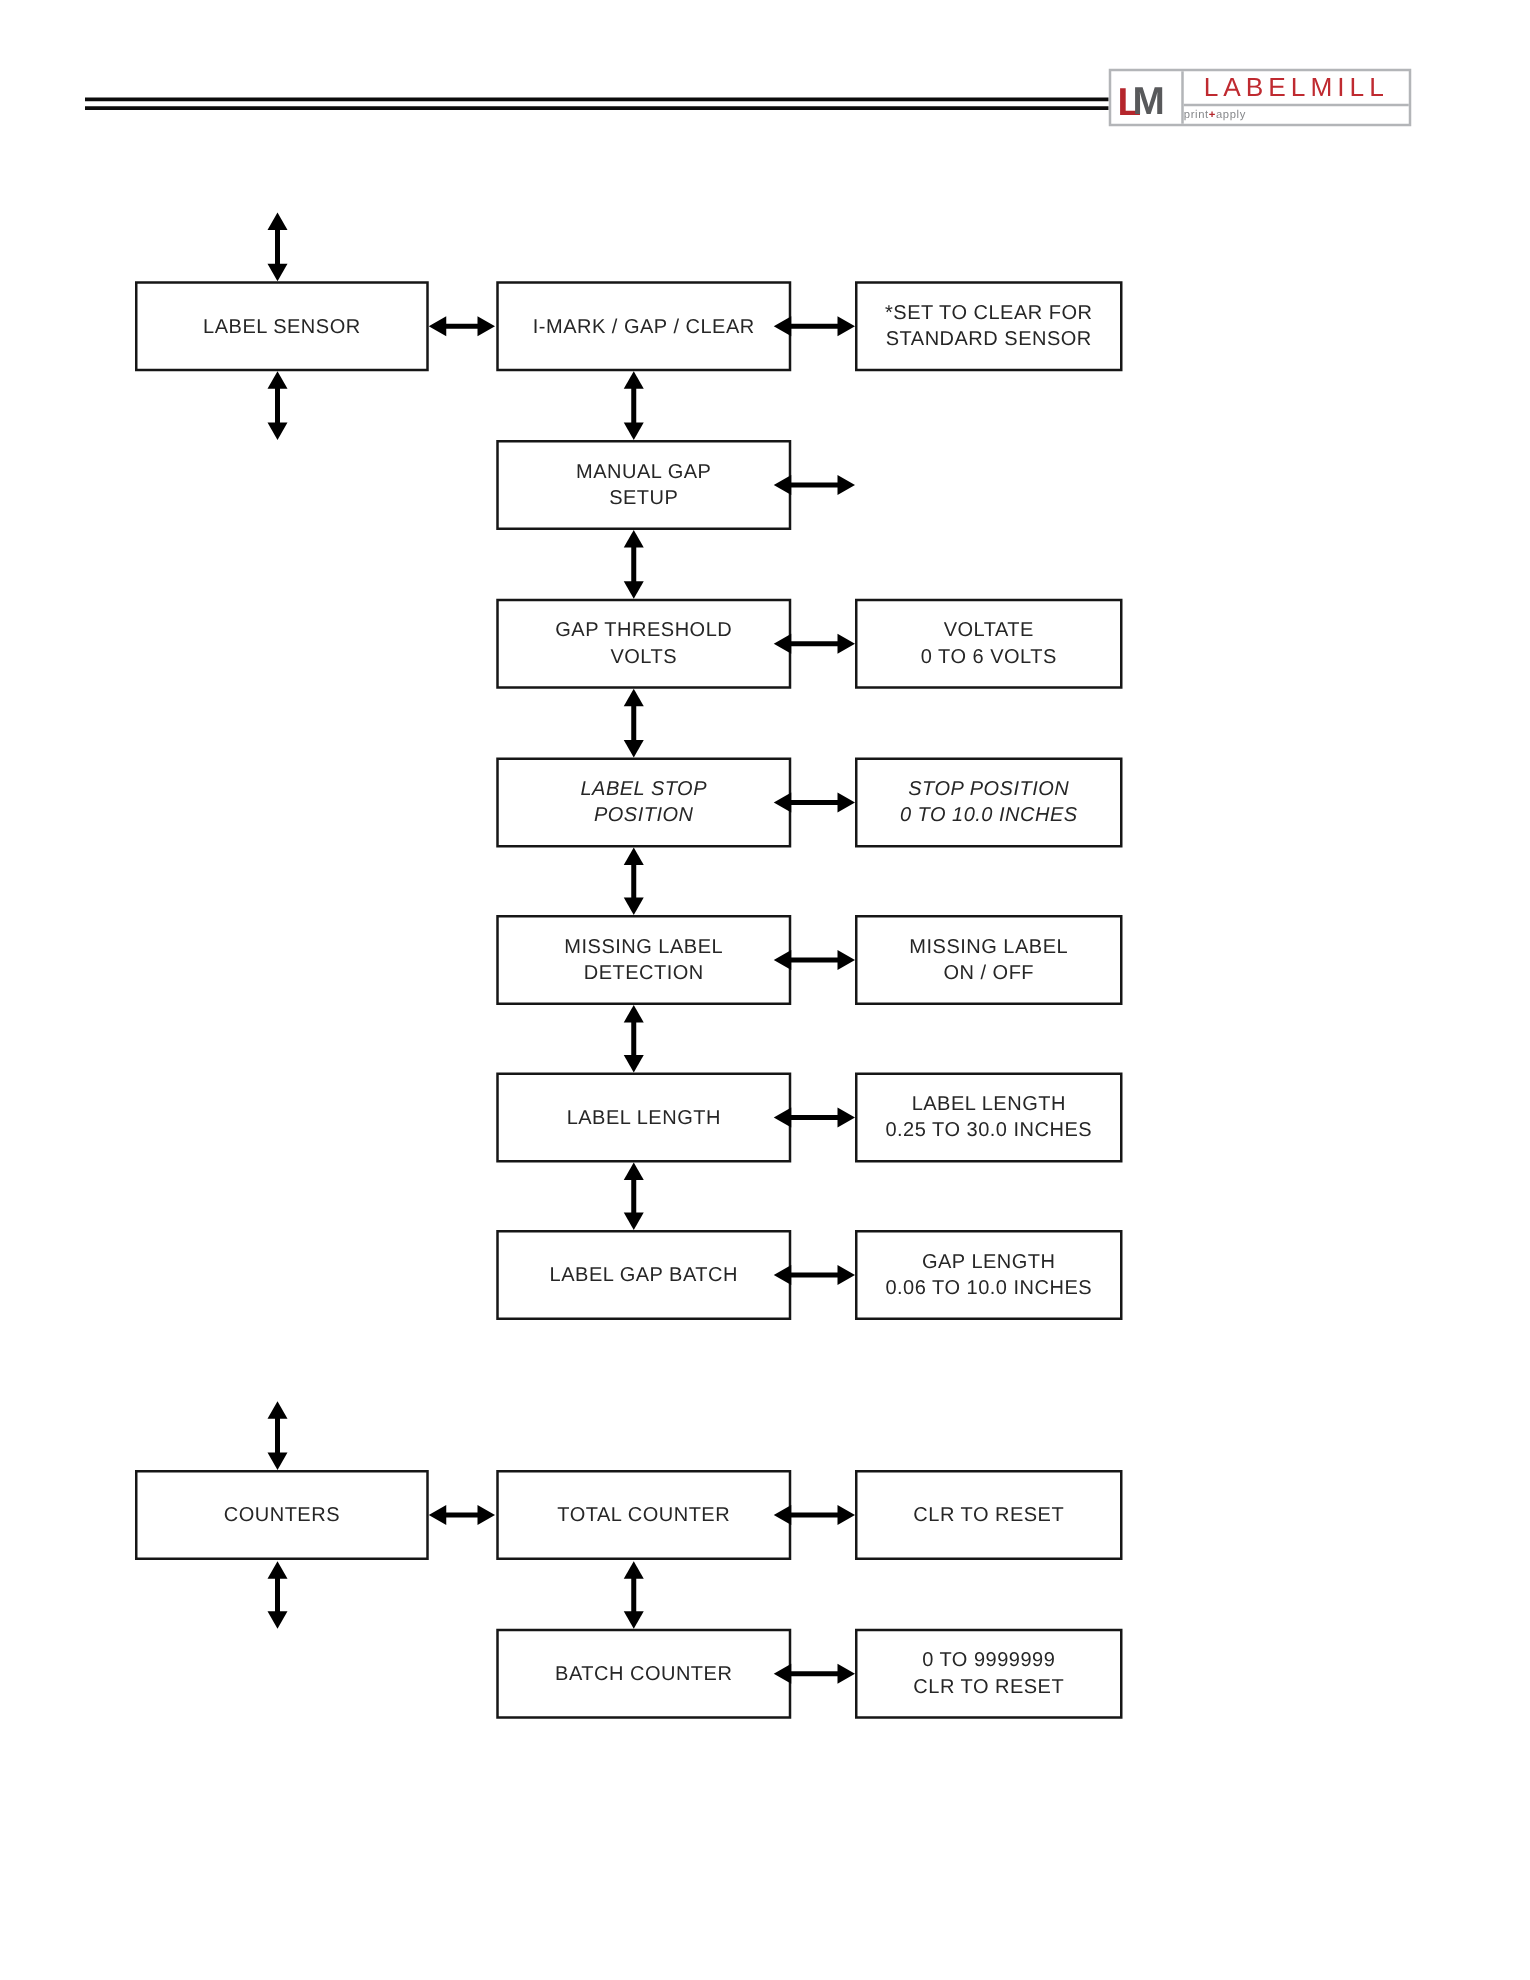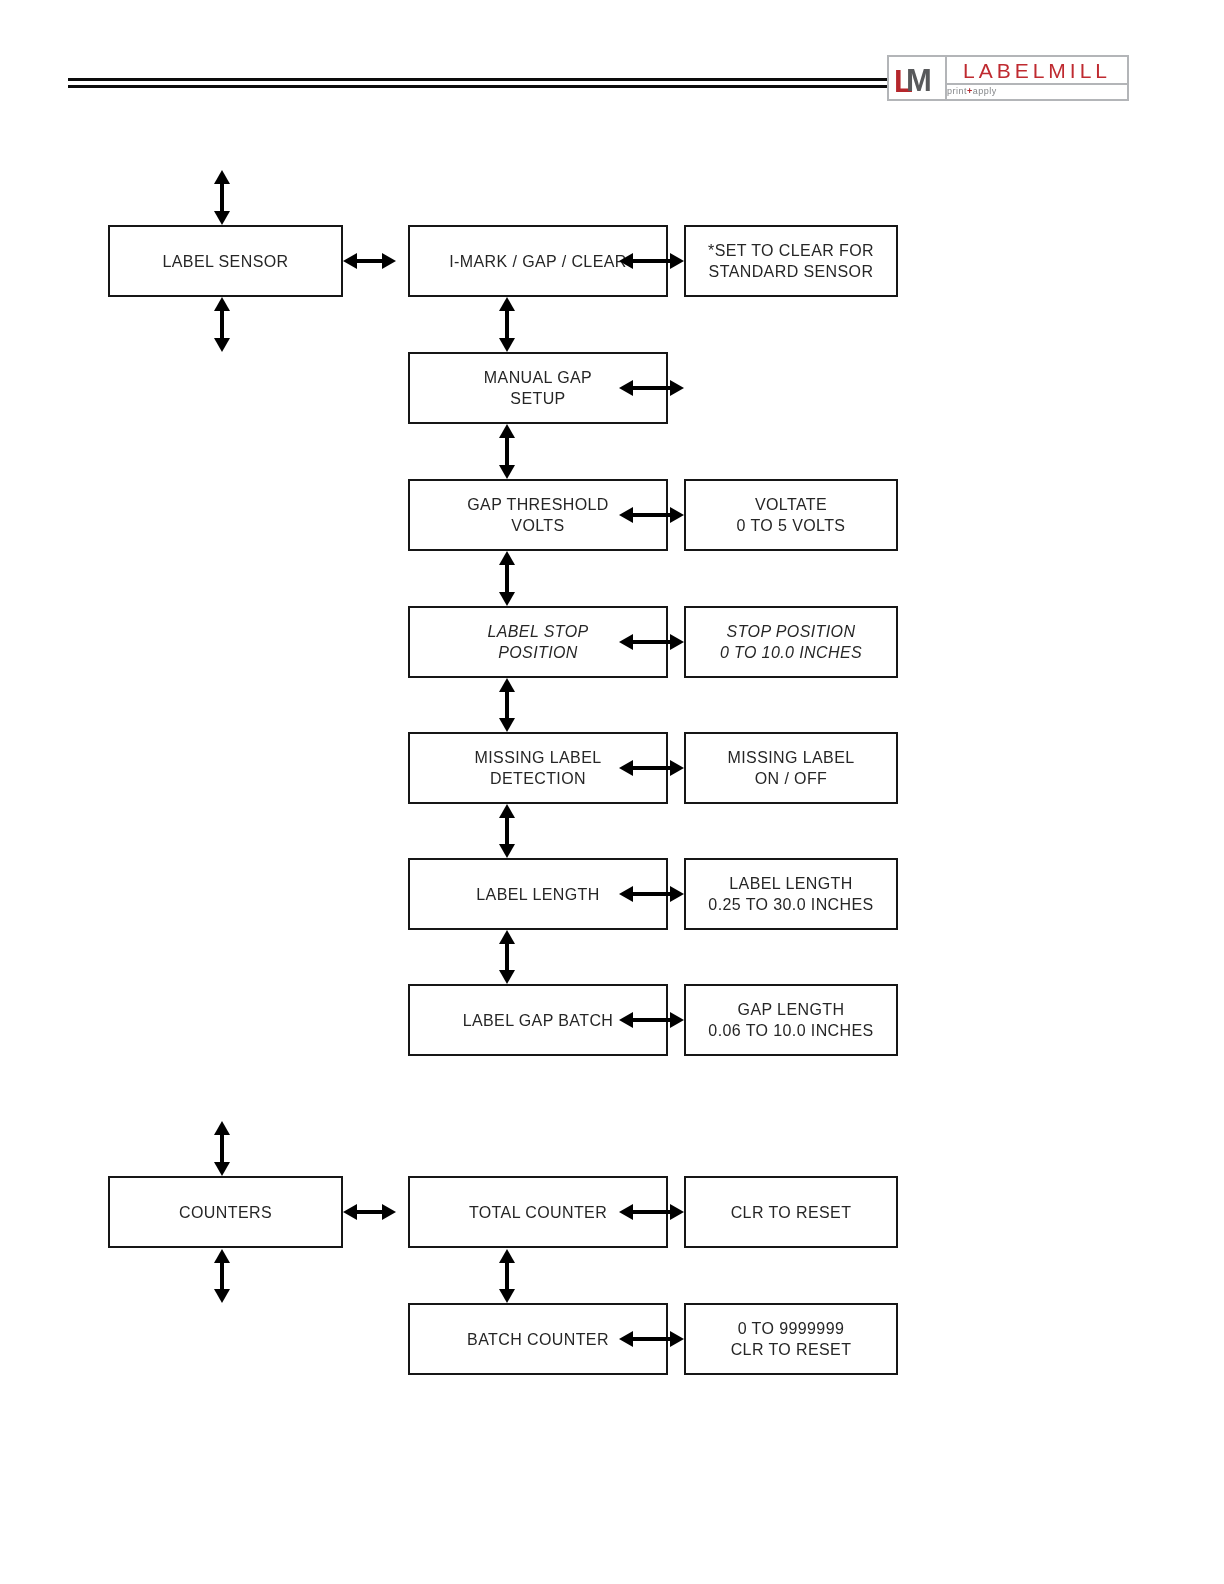--- a/index.html
+++ b/index.html
@@ -46,21 +46,21 @@
 
   
   .box{
     position:absolute;height:72px;box-sizing:border-box;
     border:2px solid #161616;background:#fff;
     display:flex;align-items:center;justify-content:center;
     text-align:center;white-space:pre-line;
     font-size:16px;line-height:21px;letter-spacing:0.4px;color:#262626;
   }
   .c1{left:108px;width:235px;}
-  .c2{left:408px;width:260px;}
+  .c2{left:397px;width:236px;}
   .c3{left:684px;width:214px;}
   .r1{top:225px;}
   .r2{top:352px;}
   .r3{top:479px;}
   .r4{top:606px;font-style:italic;}
   .r5{top:732px;}
   .r6{top:858px;}
   .r7{top:984px;}
   .r8{top:1176px;}
   .r9{top:1303px;}
@@ -103,21 +103,21 @@
   <div class="box c2 r1">I-MARK / GAP / CLEAR</div>
   <div class="box c3 r1">*SET TO CLEAR FOR
 STANDARD SENSOR</div>
 
   <div class="box c2 r2">MANUAL GAP
 SETUP</div>
 
   <div class="box c2 r3">GAP THRESHOLD
 VOLTS</div>
   <div class="box c3 r3">VOLTATE
-0 TO 5 VOLTS</div>
+0 TO 6 VOLTS</div>
 
   <div class="box c2 r4">LABEL STOP
 POSITION</div>
   <div class="box c3 r4">STOP POSITION
 0 TO 10.0 INCHES</div>
 
   <div class="box c2 r5">MISSING LABEL
 DETECTION</div>
   <div class="box c3 r5">MISSING LABEL
 ON / OFF</div>

